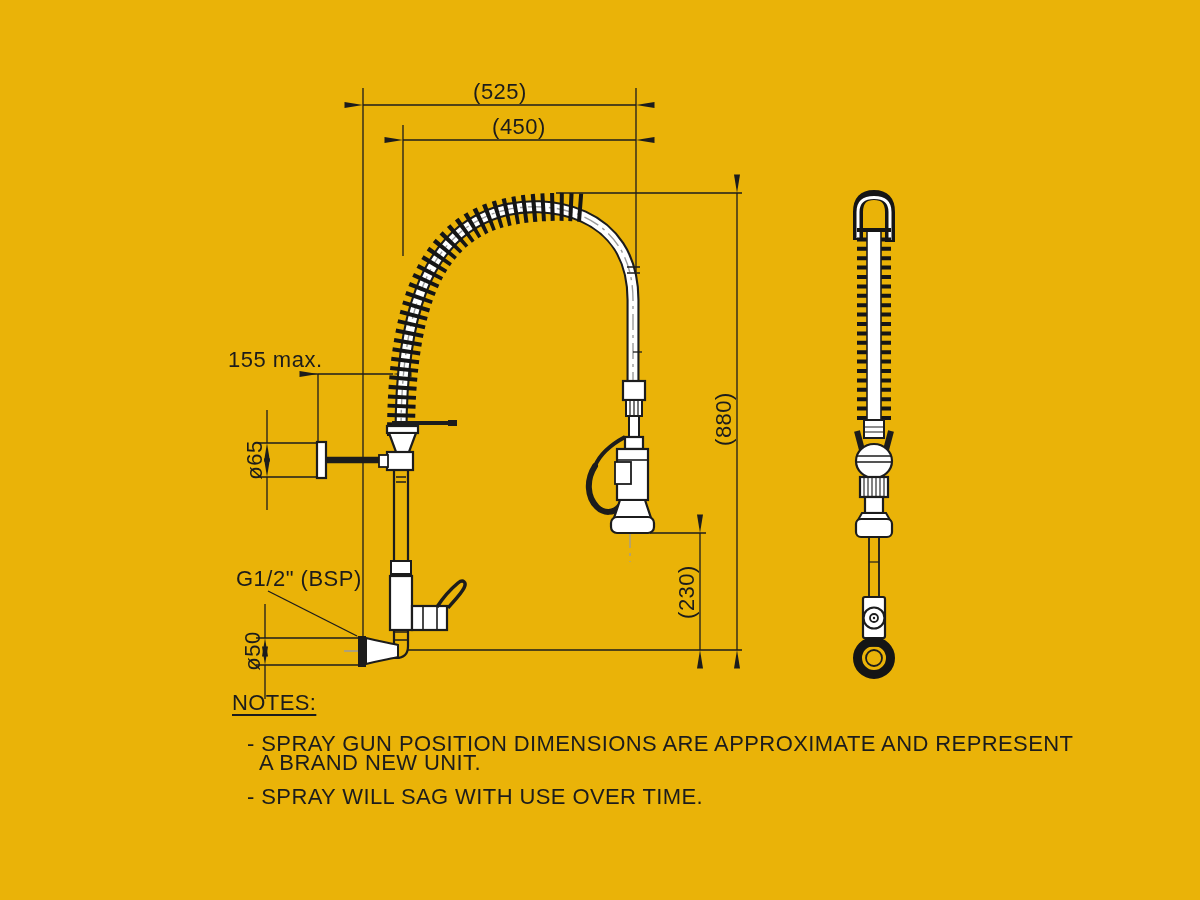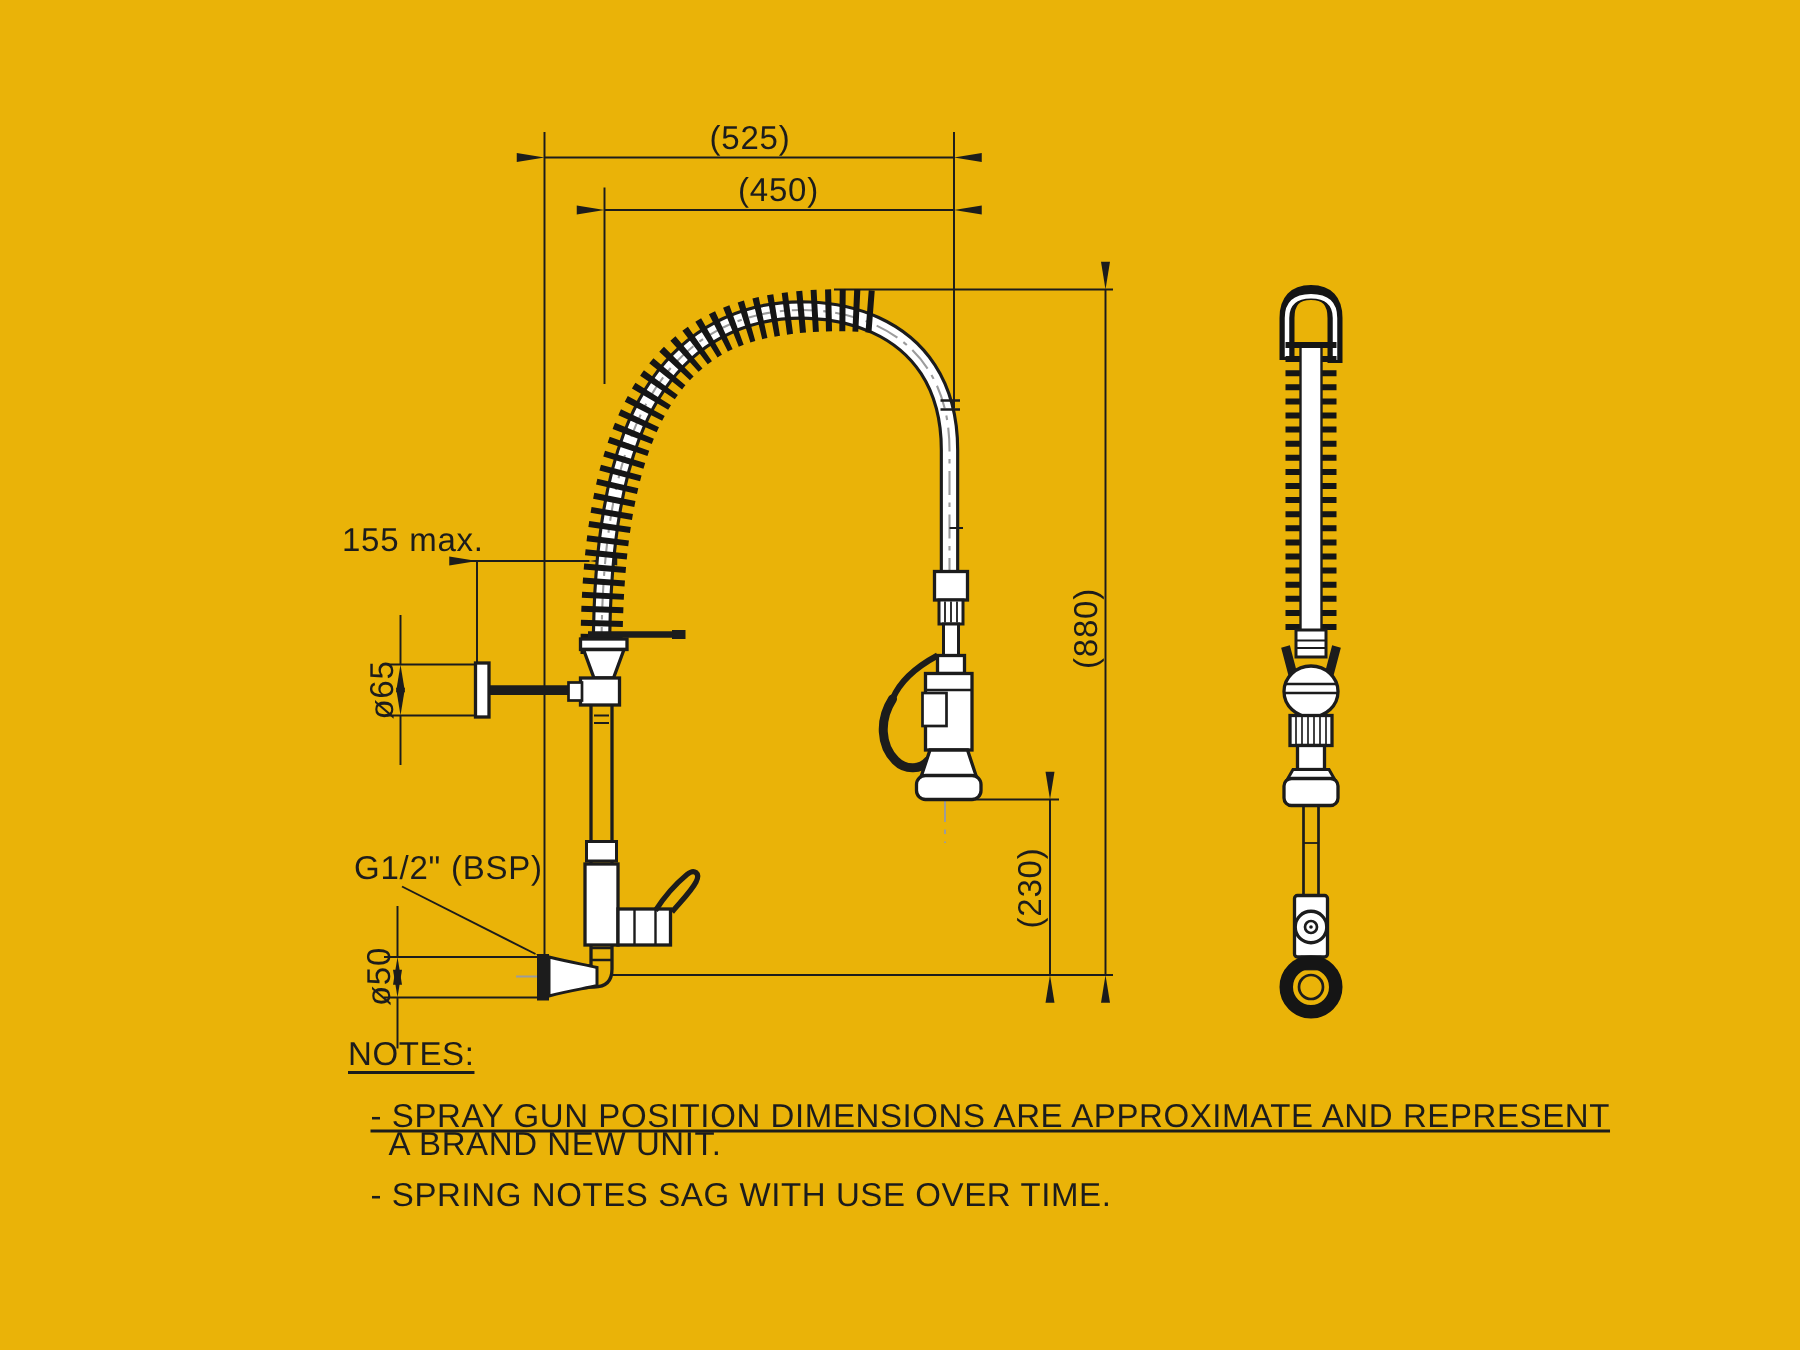--- a/index.html
+++ b/index.html
@@ -157,18 +157,18 @@
     <text class="dim-label" x="694" y="592" text-anchor="middle" transform="rotate(-90 694 592)">(230)</text>
     <text class="dim-label" x="228" y="367">155 max.</text>
     <text class="dim-label" x="262" y="460" text-anchor="middle" transform="rotate(-90 262 460)">ø65</text>
     <text class="dim-label" x="260" y="651" text-anchor="middle" transform="rotate(-90 260 651)">ø50</text>
     <text class="dim-label" x="236" y="586">G1/2" (BSP)</text>
   </g>
 </svg>
 
   <div>
     <div class="notes-title" style="left:232px;top:693px;">NOTES:</div>
-    <div class="note-line" style="left:247px;top:734px;text-decoration:underline;">- SPRAY GUN POSITION DIMENSIONS ARE APPROXIMATE AND REPRESENT</div>
+    <div class="note-line" style="left:247px;top:734px;">- SPRAY GUN POSITION DIMENSIONS ARE APPROXIMATE AND REPRESENT</div>
     <div class="note-line" style="left:259px;top:753px;">A BRAND NEW UNIT.</div>
-    <div class="note-line" style="left:247px;top:787px;">- SPRING NOTES SAG WITH USE OVER TIME.</div>
+    <div class="note-line" style="left:247px;top:787px;">- SPRAY WILL SAG WITH USE OVER TIME.</div>
   </div>
 
 </div>
 
 </body></html>

